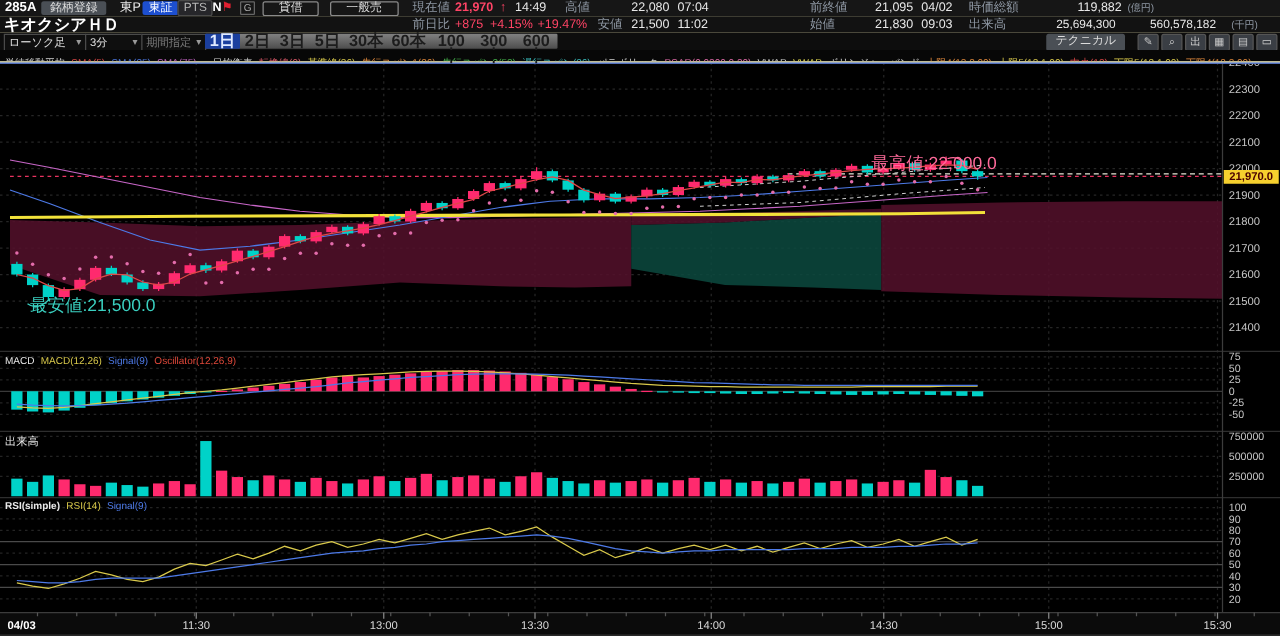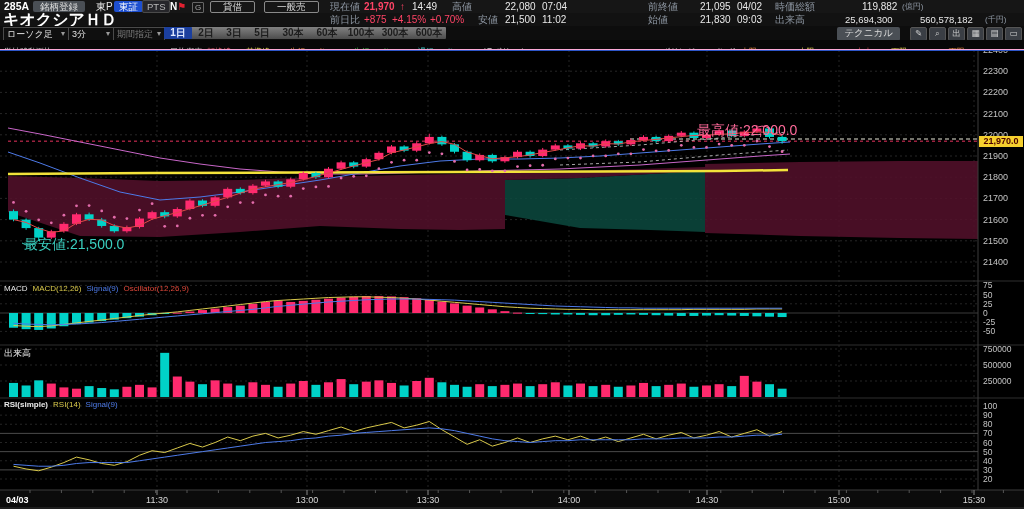--- a/index.html
+++ b/index.html
@@ -1,47 +1,47 @@
 <!DOCTYPE html>
 <html><head>
 <meta charset="utf-8">
 <style>
   html,body{margin:0;padding:0;background:#000;}
   .app{position:relative;width:1024px;height:509px;background:#000;overflow:hidden;
        font-family:"Liberation Sans","DejaVu Sans",sans-serif;color:#e8e8e8;}
-  .hdr{position:absolute;left:0;top:0;width:1024px;height:50px;background:#f9a8d4;
+  .hdr{position:absolute;left:0;top:0;width:1024px;height:50px;background:#fef9c3;
        border-bottom:1px solid #2d55c8;z-index:5;}
   .row{position:absolute;left:0;width:1024px;}
   .r1{top:0;height:13px;background:#161616;}
   .r2{top:13px;height:13px;background:#121212;}
   .r3{top:26px;height:14px;background:#0d0d0d;}
   .r4{top:40px;height:9px;background:#070707;white-space:nowrap;overflow:hidden;padding-left:4px;}
   .abs{position:absolute;top:1px;font-size:10px;line-height:11px;white-space:nowrap;}
   .lbl{color:#8f98a4;}
   .val{color:#e8e8e8;}
   .red{color:#ff4466;}
   .unit{font-size:8px;color:#8f98a4;}
   .code{font-weight:bold;color:#fff;font-size:10.5px;}
-  .name{font-weight:bold;color:#fff;font-size:16px;}
+  .name{font-weight:bold;color:#fff;font-size:13px;}
   .btn{display:inline-block;background:#4a4f55;color:#dcdcdc;border-radius:2px;
        padding:0 7px;font-size:9.5px;line-height:11px;cursor:pointer;}
   .obtn{display:inline-block;border:1px solid #8a8a8a;color:#dcdcdc;border-radius:2px;
        padding:0 12px;font-size:9.5px;line-height:10px;cursor:pointer;}
   .tse{background:#1d4fd0;color:#fff;border-radius:2px;padding:0 5px;font-size:9.5px;line-height:12px;}
   .pts{background:#26262a;color:#b8b8b8;border:1px solid #4a4a4a;border-radius:2px;padding:0 4px;font-size:9.5px;line-height:10px;}
   .nflag{color:#fff;font-weight:bold;font-size:10px;}
   .flagg{color:#e02030;font-size:10px;}
   .gbox{border:1px solid #666;color:#aaa;font-size:8px;line-height:9px;padding:0 2px;border-radius:1px;}
   .dd{position:absolute;top:1px;height:12px;background:#0f0f0f;border:1px solid #4a4a4a;
       font-size:9px;line-height:12px;color:#e0e0e0;padding:0 3px;cursor:pointer;}
   .dd .caret{float:right;color:#9a9a9a;font-size:8px;margin-left:4px;}
   .dd.dim{color:#7a7a7a;}
   .strip{position:absolute;top:1px;height:12px;background:linear-gradient(#818181,#4d4d4d);
          display:flex;border-radius:1px;}
-  .rbtn{font-size:10px;line-height:12px;color:#1c1c1c;text-align:center;cursor:pointer;font-weight:bold;}
+  .rbtn{font-size:13px;line-height:12px;color:#1c1c1c;text-align:center;cursor:pointer;font-weight:bold;}
   .rbtn.sel{background:#1b3f9e;color:#dfe9ff;border-radius:1px;}
   .tools{position:absolute;top:1px;right:2px;display:flex;gap:10px;}
   .ibtn{width:15px;height:12px;background:#3a3e44;border:1px solid #555;border-radius:2px;
         color:#cfcfcf;font-size:8.5px;line-height:11px;text-align:center;cursor:pointer;}
   .li{font-size:8px;margin-right:5px;}
   .pleg{position:absolute;z-index:4;font-size:9px;white-space:nowrap;}
   .pleg span{margin-right:5px;}
   .anno{position:absolute;z-index:4;font-size:14px;white-space:nowrap;}
   .badge{position:absolute;z-index:4;left:979px;top:136px;width:44px;height:11px;background:#f6d02e;
          color:#4a0000;font-weight:bold;font-size:9px;line-height:11px;text-align:center;}
@@ -526,21 +526,21 @@
       <span class="abs val" style="left:737px">04/02</span>
       <span class="abs lbl" style="left:775px">時価総額</span>
       <span class="abs val" style="left:862px">119,882</span>
       <span class="abs unit" style="left:902px">(億円)</span>
     </div>
     <div class="row r2">
       <span class="abs name" style="left:3px">キオクシアＨＤ</span>
       <span class="abs lbl" style="left:330px">前日比</span>
       <span class="abs red" style="left:364px">+875</span>
       <span class="abs red" style="left:392px">+4.15%</span>
-      <span class="abs red" style="left:430px">+0.70%</span>
+      <span class="abs red" style="left:430px">+19.47%</span>
       <span class="abs lbl" style="left:478px">安値</span>
       <span class="abs val" style="left:505px">21,500</span>
       <span class="abs val" style="left:542px">11:02</span>
       <span class="abs lbl" style="left:648px">始値</span>
       <span class="abs val" style="left:700px">21,830</span>
       <span class="abs val" style="left:737px">09:03</span>
       <span class="abs lbl" style="left:775px">出来高</span>
       <span class="abs val" style="left:845px;font-size:9.5px">25,694,300</span>
       <span class="abs val" style="left:920px;font-size:9.5px">560,578,182</span>
       <span class="abs unit" style="left:985px">(千円)</span>

